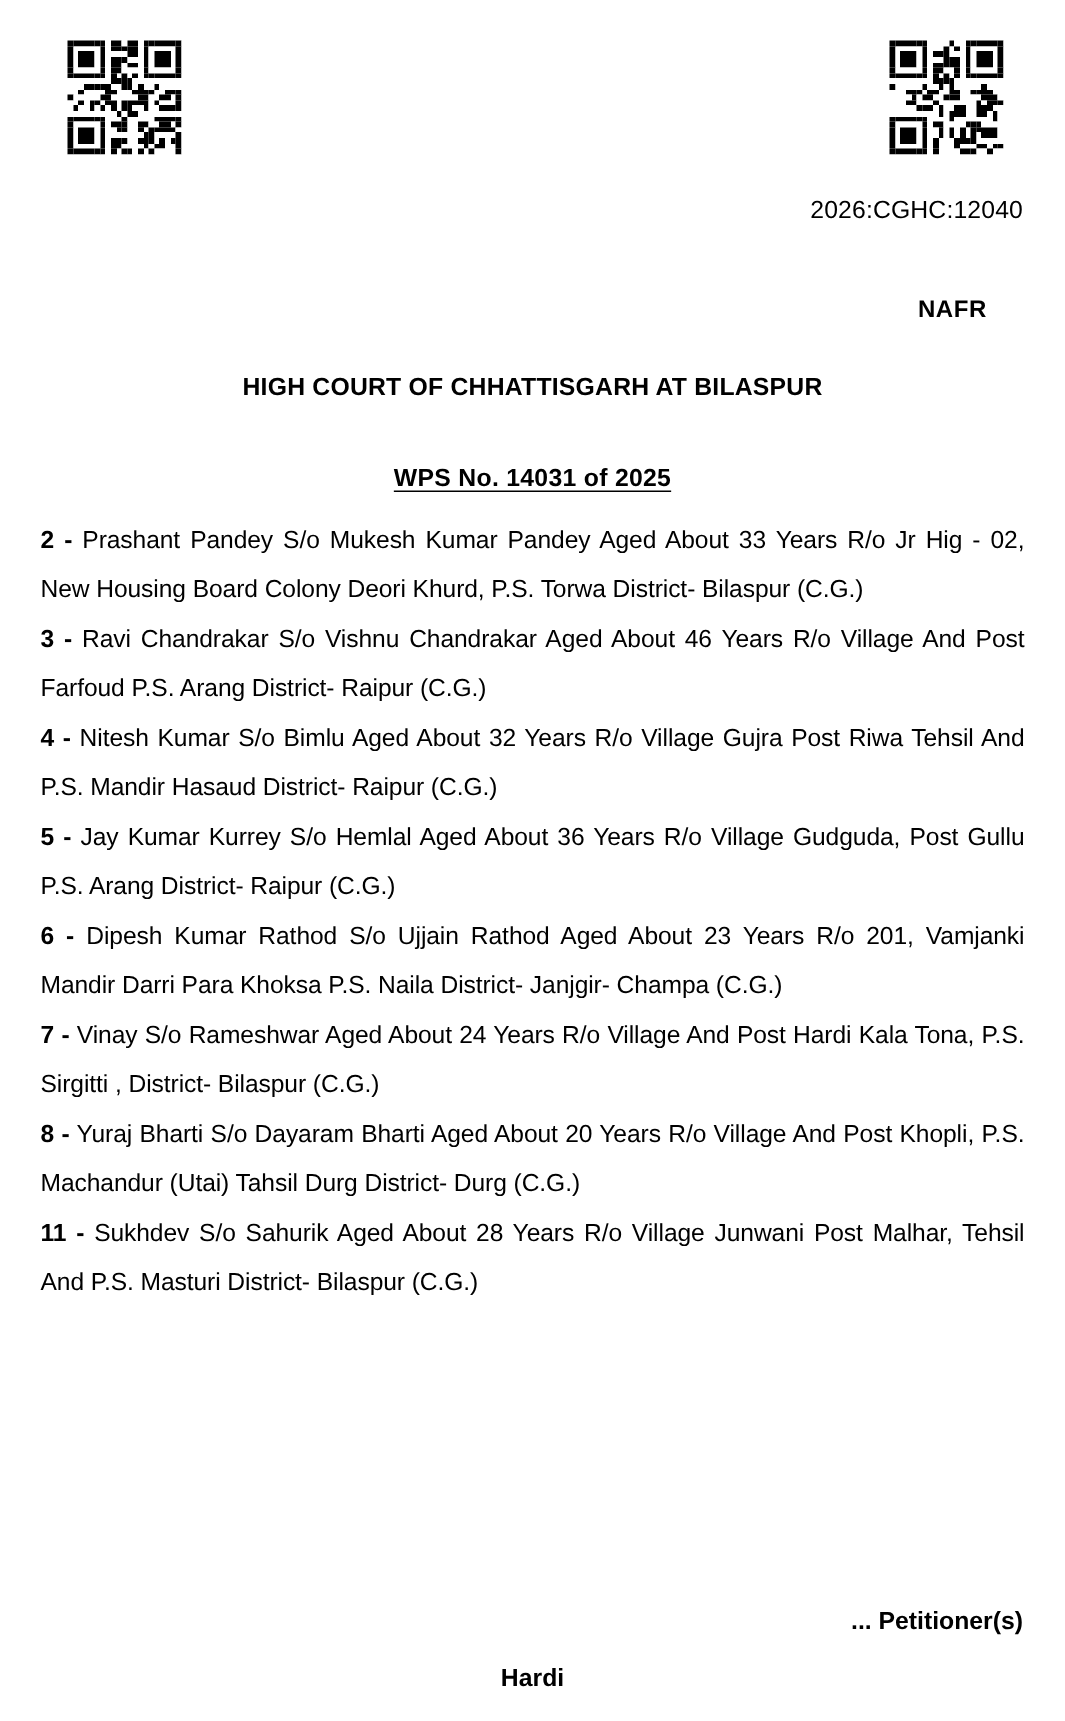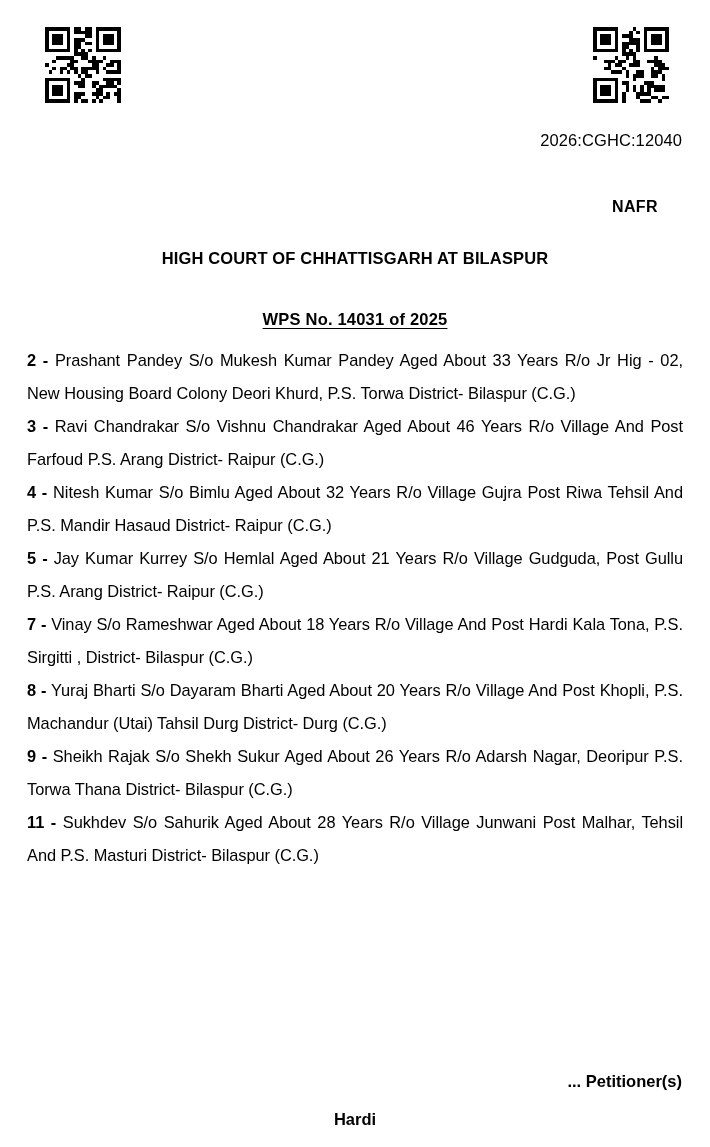--- a/index.html
+++ b/index.html
@@ -1396,22 +1396,22 @@
 <div class="court-heading">HIGH COURT OF CHHATTISGARH AT BILASPUR</div>
 
 <div class="case-number-wrap">
   <span class="case-number">WPS No. 14031 of 2025</span>
 </div>
 
 <div class="petitioners" id="petitioner-list">
     <div class="petitioner"><span class="idx">2</span> <span class="dash">-</span> <span>Prashant Pandey S/o Mukesh Kumar Pandey Aged About 33 Years R/o Jr Hig - 02, New Housing Board Colony Deori Khurd, P.S. Torwa District- Bilaspur (C.G.)</span></div>
     <div class="petitioner"><span class="idx">3</span> <span class="dash">-</span> <span>Ravi Chandrakar S/o Vishnu Chandrakar Aged About 46 Years R/o Village And Post Farfoud P.S. Arang District- Raipur (C.G.)</span></div>
     <div class="petitioner"><span class="idx">4</span> <span class="dash">-</span> <span>Nitesh Kumar S/o Bimlu Aged About 32 Years R/o Village Gujra Post Riwa Tehsil And P.S. Mandir Hasaud District- Raipur (C.G.)</span></div>
-    <div class="petitioner"><span class="idx">5</span> <span class="dash">-</span> <span>Jay Kumar Kurrey S/o Hemlal Aged About 21 Years R/o Village Gudguda, Post Gullu P.S. Arang District- Raipur (C.G.)</span></div>
-    <div class="petitioner"><span class="idx">7</span> <span class="dash">-</span> <span>Vinay S/o Rameshwar Aged About 18 Years R/o Village And Post Hardi Kala Tona, P.S. Sirgitti , District- Bilaspur (C.G.)</span></div>
+    <div class="petitioner"><span class="idx">5</span> <span class="dash">-</span> <span>Jay Kumar Kurrey S/o Hemlal Aged About 36 Years R/o Village Gudguda, Post Gullu P.S. Arang District- Raipur (C.G.)</span></div>
+    <div class="petitioner"><span class="idx">6</span> <span class="dash">-</span> <span>Dipesh Kumar Rathod S/o Ujjain Rathod Aged About 23 Years R/o 201, Vamjanki Mandir Darri Para Khoksa P.S. Naila District- Janjgir- Champa (C.G.)</span></div>
+    <div class="petitioner"><span class="idx">7</span> <span class="dash">-</span> <span>Vinay S/o Rameshwar Aged About 24 Years R/o Village And Post Hardi Kala Tona, P.S. Sirgitti , District- Bilaspur (C.G.)</span></div>
     <div class="petitioner"><span class="idx">8</span> <span class="dash">-</span> <span>Yuraj Bharti S/o Dayaram Bharti Aged About 20 Years R/o Village And Post Khopli, P.S. Machandur (Utai) Tahsil Durg District- Durg (C.G.)</span></div>
-    <div class="petitioner"><span class="idx">9</span> <span class="dash">-</span> <span>Sheikh Rajak S/o Shekh Sukur Aged About 26 Years R/o Adarsh Nagar, Deoripur P.S. Torwa Thana District- Bilaspur (C.G.)</span></div>
     <div class="petitioner"><span class="idx">11</span> <span class="dash">-</span> <span>Sukhdev S/o Sahurik Aged About 28 Years R/o Village Junwani Post Malhar, Tehsil And P.S. Masturi District- Bilaspur (C.G.)</span></div>
   </div>
 
 <div class="petitioner-tag">... Petitioner(s)</div>
 
 <div class="versus">Hardi</div>
 
 </body></html>

